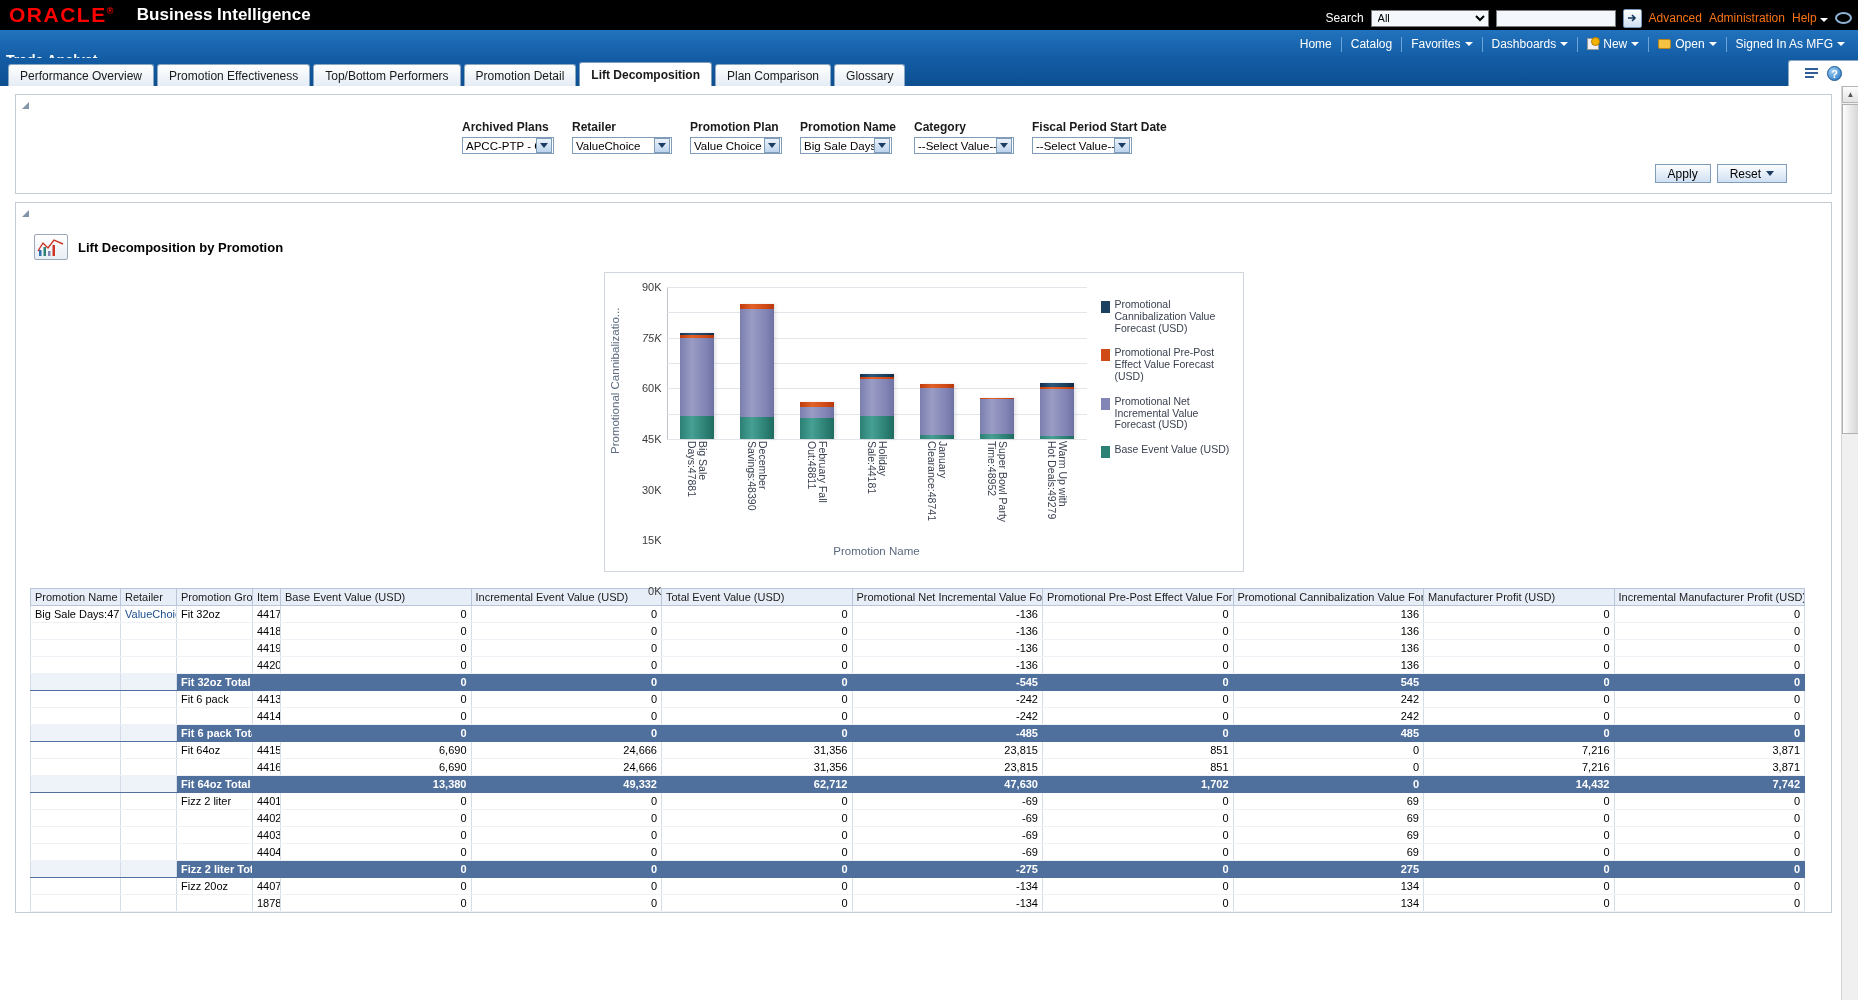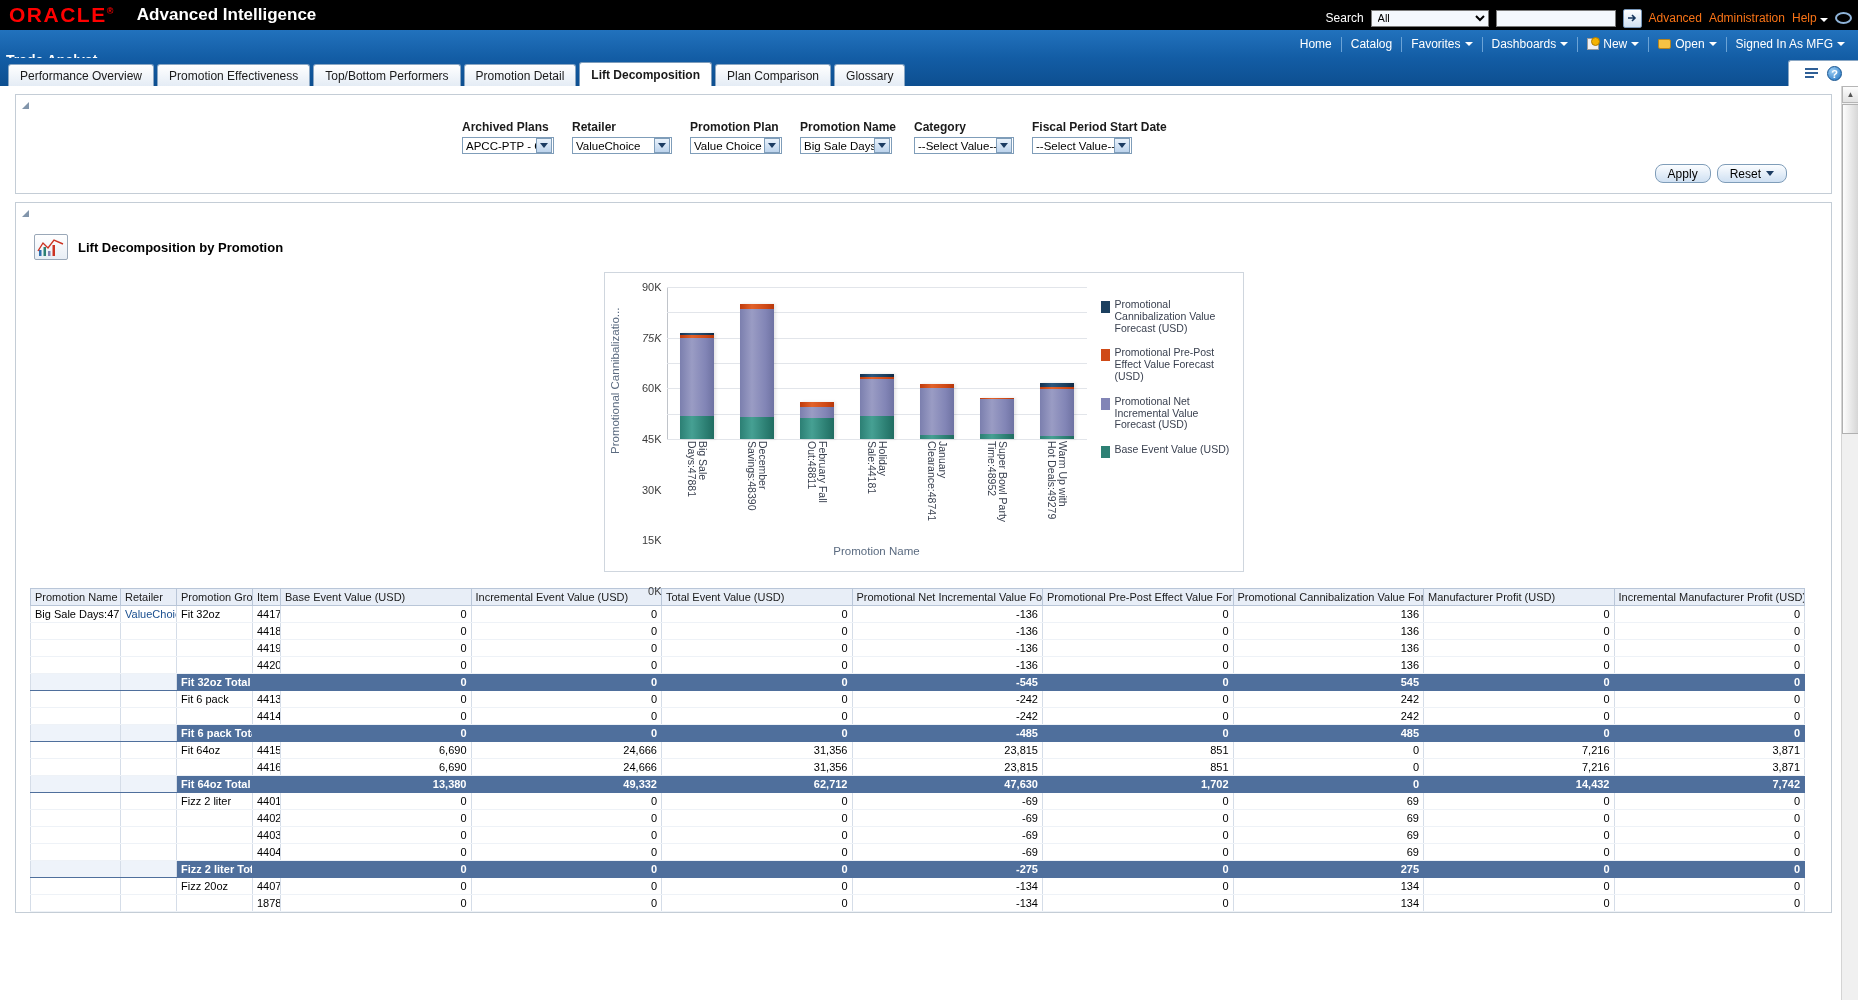--- a/index.html
+++ b/index.html
@@ -55,21 +55,21 @@
 
   
   .prompt-row{ display:flex; gap:0; padding:0 0 0 0; margin-top:8px; }
   .prompt{ margin-right:18px; }
   .prompt-label{ font-weight:bold; font-size:12px; color:#1a1a1a; margin-bottom:3px; }
   .ddl{ height:17px; border:1px solid #7f9db9; background:#fff; display:flex; align-items:center; font-size:11.5px; padding-left:3px; color:#000; position:relative; }
   .ddl .txt{ overflow:hidden; white-space:nowrap; flex:1; }
   .ddl .arw{ width:16px; height:15px; margin-right:1px; background:linear-gradient(#eaf2fb,#bcd3ec); border:1px solid #7f9db9; display:flex; align-items:center; justify-content:center; }
   .ddl .arw:after{ content:""; width:0;height:0;border-left:4px solid transparent;border-right:4px solid transparent;border-top:5px solid #1c3c62; }
   .btnrow{ display:flex; justify-content:flex-end; padding:10px 44px 10px 0; gap:6px; }
-  .btn{ height:19px; padding:0 12px; background:linear-gradient(#fbfdff,#cfe0f2); border:1px solid #7f9db9; border-radius:8px; font-size:12px; display:flex; align-items:center; gap:5px; color:#000; }
+  .btn{ height:19px; padding:0 12px; background:linear-gradient(#fbfdff,#cfe0f2); border:1px solid #7f9db9; border-radius:0; font-size:12px; display:flex; align-items:center; gap:5px; color:#000; }
   .btn .bcaret{ width:0;height:0;border-left:4px solid transparent;border-right:4px solid transparent;border-top:5px solid #1c3c62; }
 
   
   .rpt-title{ display:flex; align-items:center; gap:10px; margin:14px 0 0 18px; }
   .rpt-icon{ width:34px;height:26px; background:linear-gradient(#ffffff,#e8eef5); border:1px solid #9aa8b8; border-radius:2px; position:relative; overflow:hidden; }
   .rpt-title span{ font-weight:bold; font-size:13px; }
 
   
   .chartbox{ width:640px; height:300px; border:1px solid #cfd6de; margin:12px auto 0 auto; position:relative; background:#fff; }
   .ylabel{ position:absolute; left:4px; top:18px; height:180px; width:16px; color:#5b6b80; font-size:11.5px; writing-mode:vertical-rl; transform:rotate(180deg); text-align:center; }
@@ -103,21 +103,21 @@
   td.dim{ background:#eef3fa; }
   tr.total td{ background:#4f6f9c; color:#fff; font-weight:bold; border-bottom:1px solid #4f6f9c; border-left-color:#4f6f9c; border-right-color:#4f6f9c; }
   tr.total td.dim{ background:#eef3fa; color:#000; border-left-color:#d5dde8; border-right-color:#d5dde8;}
   td.retailer{ color:#1a4f8f; }
 </style>
 </head>
 <body>
 
 <div class="gheader">
   <div class="oracle-logo"><span>ORACLE</span><span class="oracle-tm">®</span></div>
-  <div class="bi-title">Advanced Intelligence</div>
+  <div class="bi-title">Business Intelligence</div>
   <div class="gh-right">
     <span class="lbl">Search</span>
     <select class="sel-all"><option>All</option></select>
     <input class="search-box" placeholder="" style="">
     <div class="go-btn">
       <svg width="10" height="10" viewBox="0 0 10 10">
           <path d="M1 5h6M5 2l3 3-3 3" stroke="#17365d" stroke-width="1.6" fill="none"></path>
         </svg>
     </div>
     <a class="gh-link">Advanced</a>

